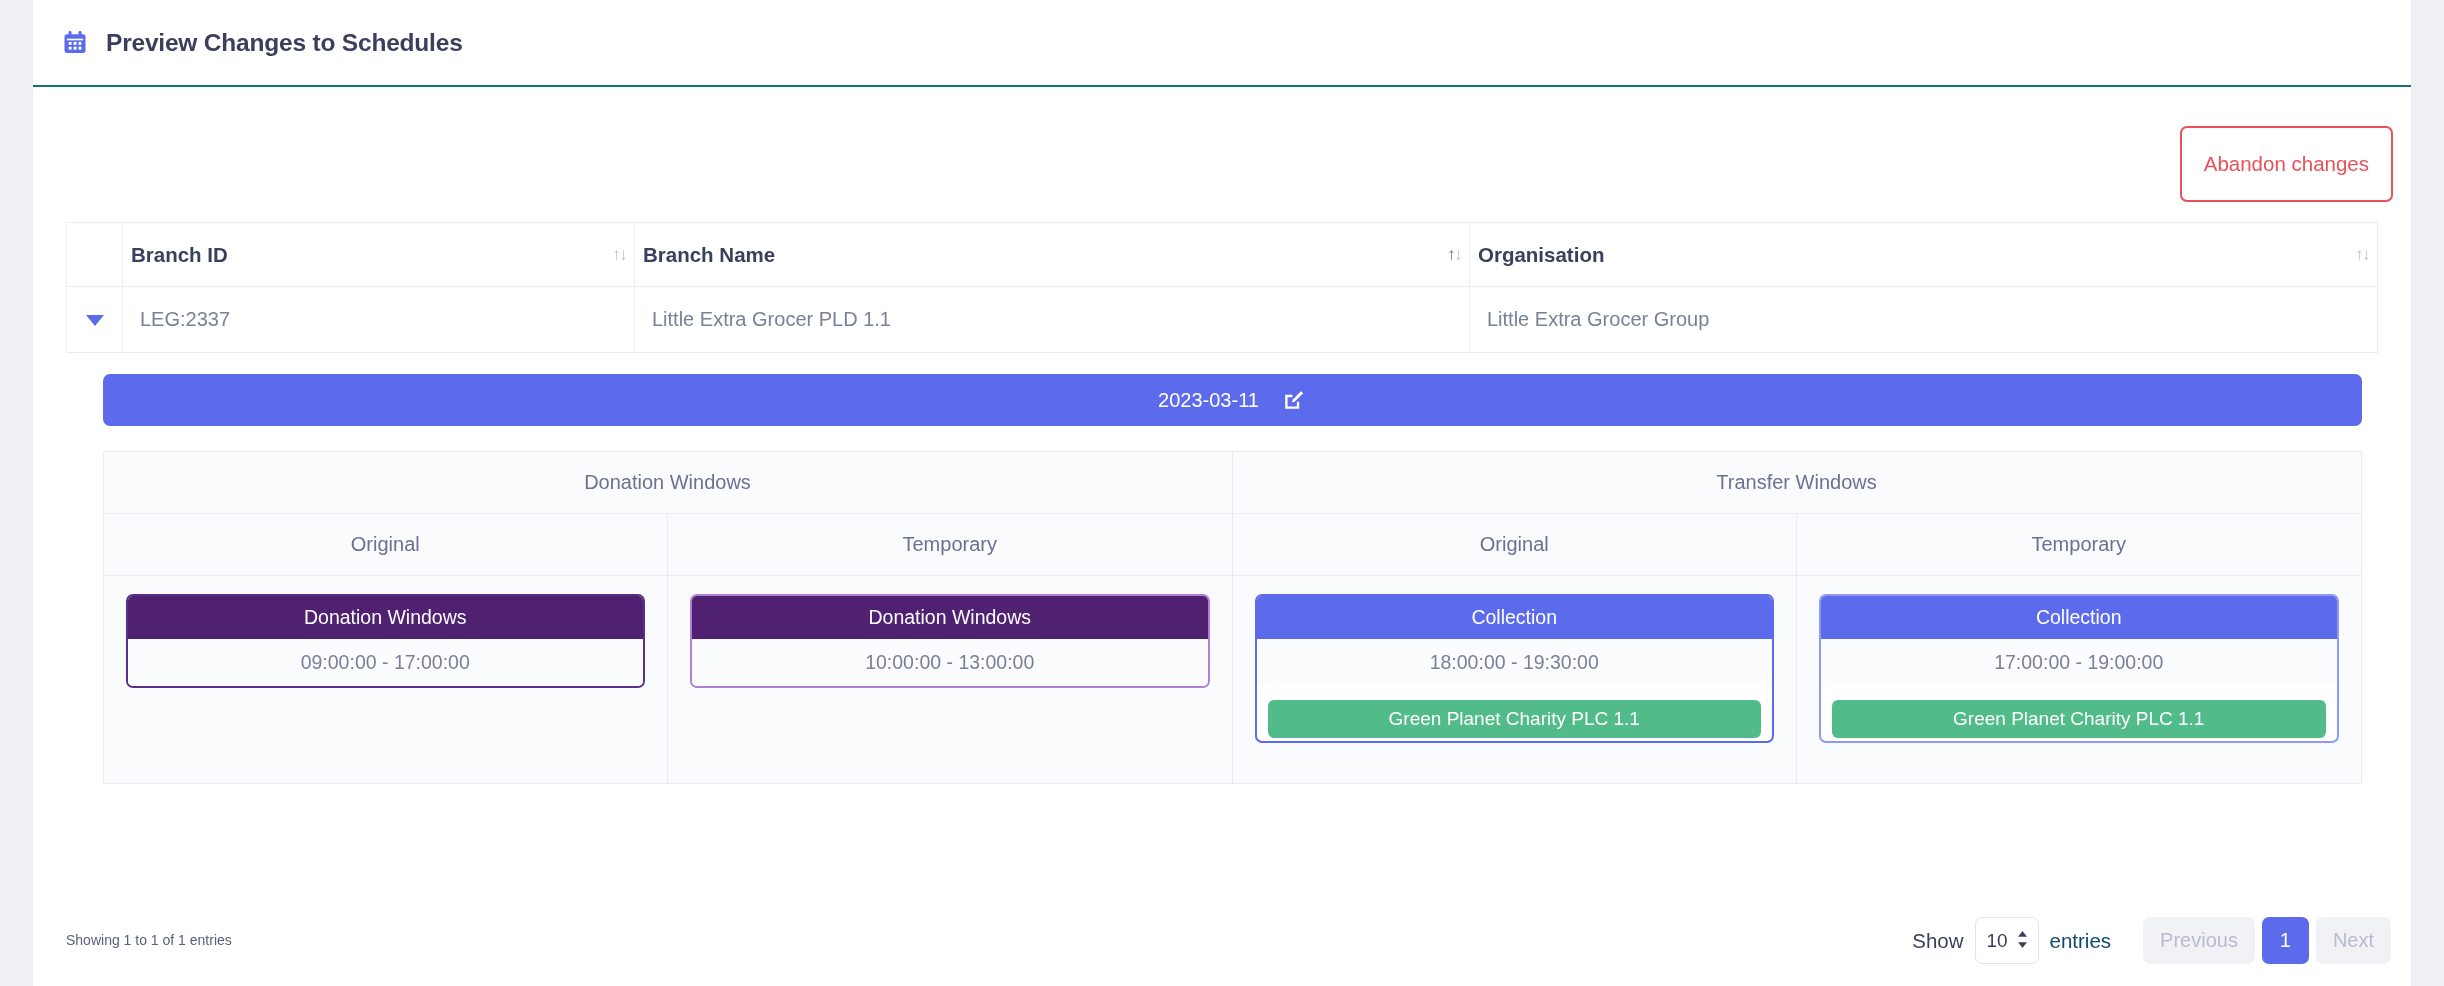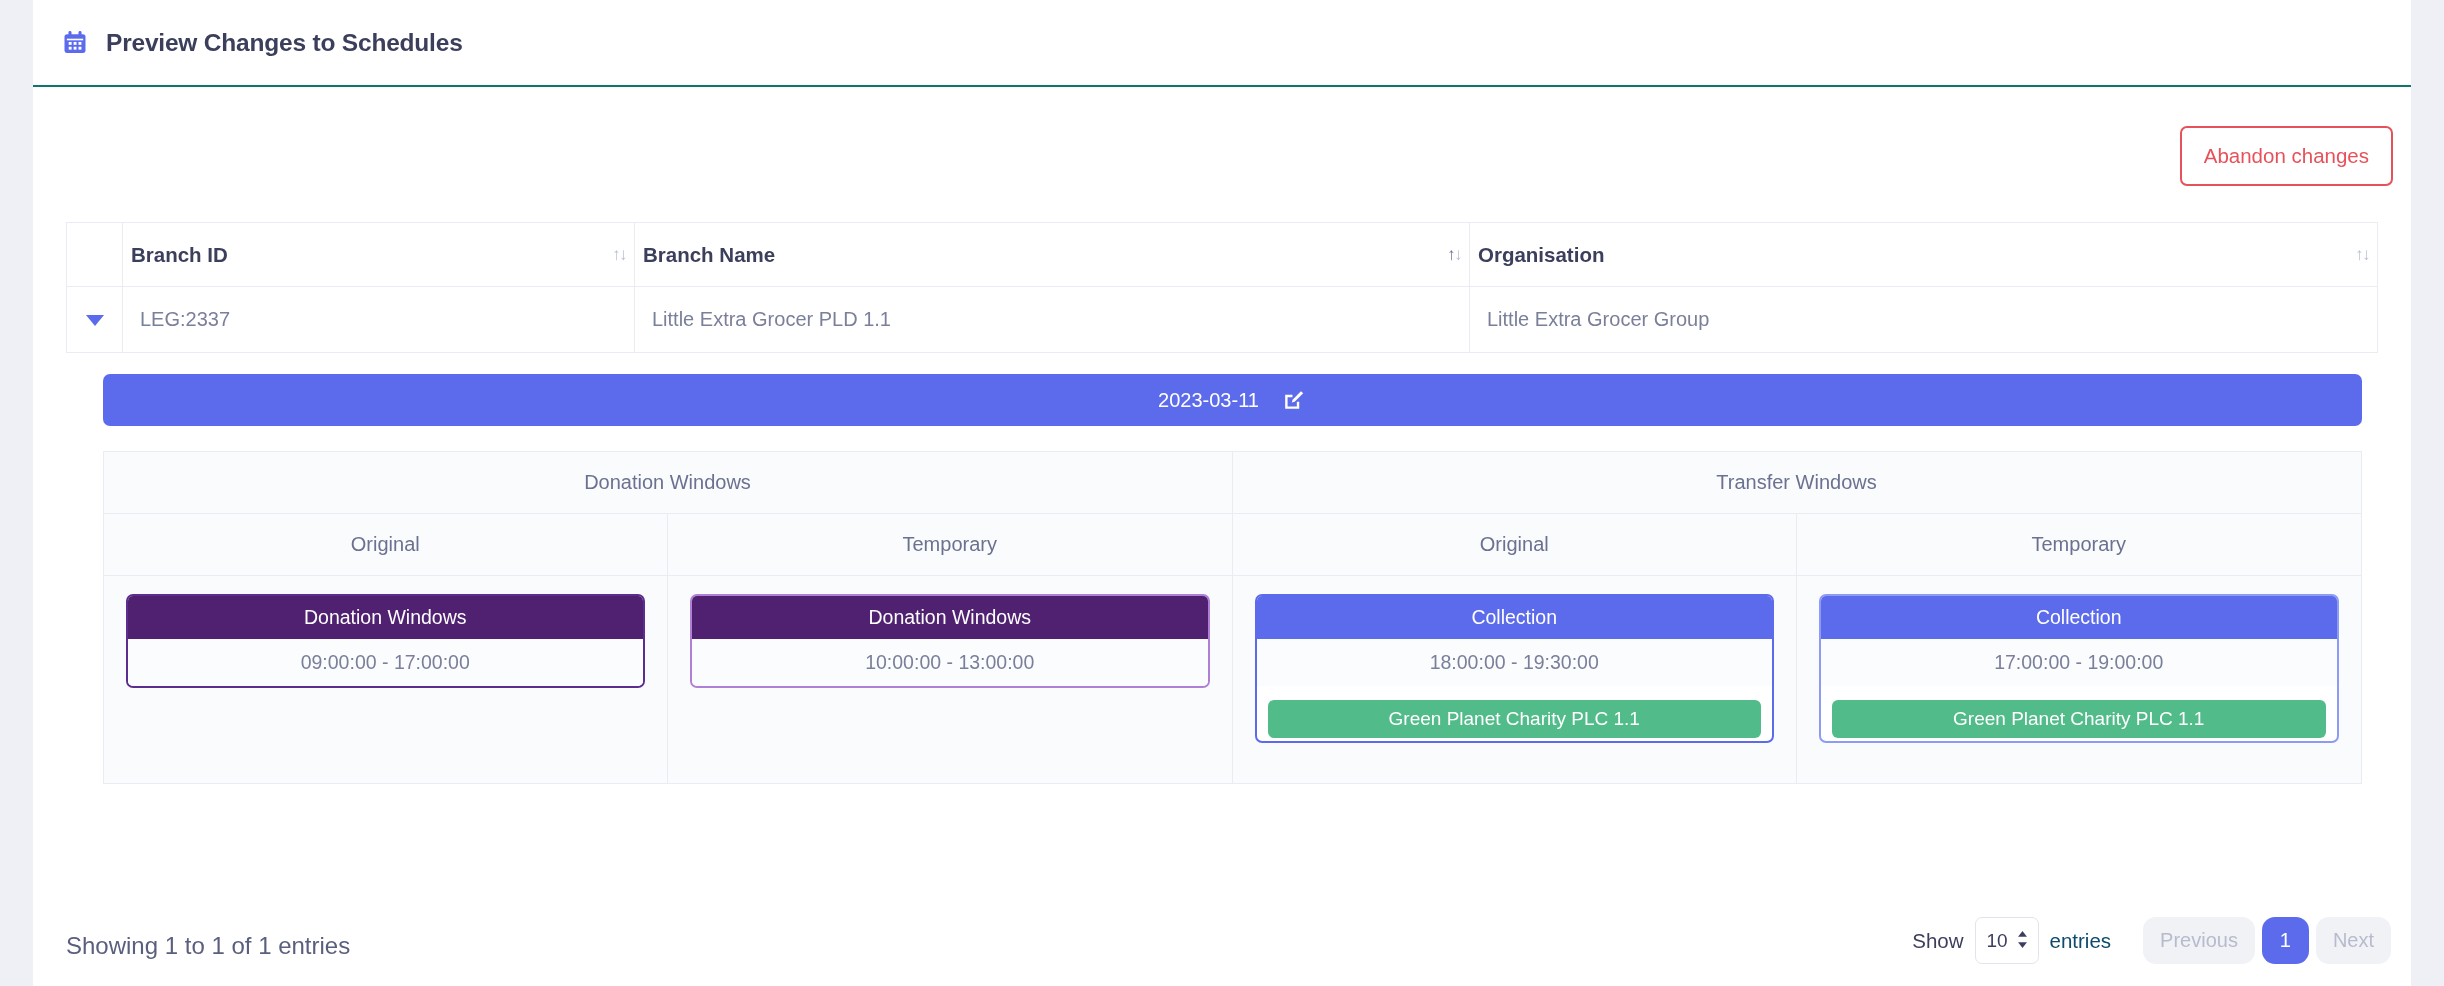--- a/index.html
+++ b/index.html
@@ -37,21 +37,21 @@
   }
   
   .actions {
     position: absolute; right: 18px; top: 126px;
     display: flex; align-items: center; gap: 7px;
   }
   .btn {
     font-size: 20.5px;
     border-radius: 7px;
     padding: 0 22px;
-    height: 60px;
+    height: 76px;
     line-height: 56px;
     cursor: pointer;
     white-space: nowrap;
     font-family: "Liberation Sans", sans-serif;
   }
   .btn-abandon {
     background: #ffffff;
     color: #e7515a;
     border: 2px solid #e7515a;
   }
@@ -163,21 +163,21 @@
     background: #52bb8a;
     color: #ffffff;
     border-radius: 6px;
     height: 38px; line-height: 38px;
     text-align: center;
     font-size: 19px;
   }
   
   .footer-left {
     position: absolute; left: 33px; top: 932px;
-    font-size: 24px; color: #5a5f7d;
+    font-size: 14px; color: #5a5f7d;
   }
   .footer-right {
     position: absolute; right: 20px; top: 917px;
     display: flex; align-items: center; gap: 0;
   }
   .show-label { font-size: 20.5px; color: #3b3f5c; margin-right: 11px; margin-left: 16px; }
   .entries-label { font-size: 20.5px; color: #0c4a6e; margin-left: 11px; margin-right: 32px; text-align: center; }
   .len-select {
     position: relative;
     width: 64px; height: 47px;
@@ -188,21 +188,21 @@
     cursor: pointer;
   }
   .len-select .val { font-size: 19px; color: #3b3f5c; margin-left: 11px; }
   .len-select .spin {
     position: absolute; right: 9px; top: 50%; transform: translateY(-50%);
     font-size: 16px; color: #3b3f5c; line-height: 1;
   }
   .pager { display: flex; align-items: center; gap: 7px; }
   .pg {
     height: 47px; min-width: 47px;
-    border-radius: 13px;
+    border-radius: 7px;
     font-size: 20px;
     display: flex; align-items: center; justify-content: center;
     padding: 0 17px;
     cursor: pointer;
     background: #f1f2f6;
     color: #b7bbcd;
   }
   .pg.num { padding: 0; background: #f1f2f6; color: #b7bbcd; }
   .pg.active { background: #5c6bec; color: #ffffff; }
 </style>

